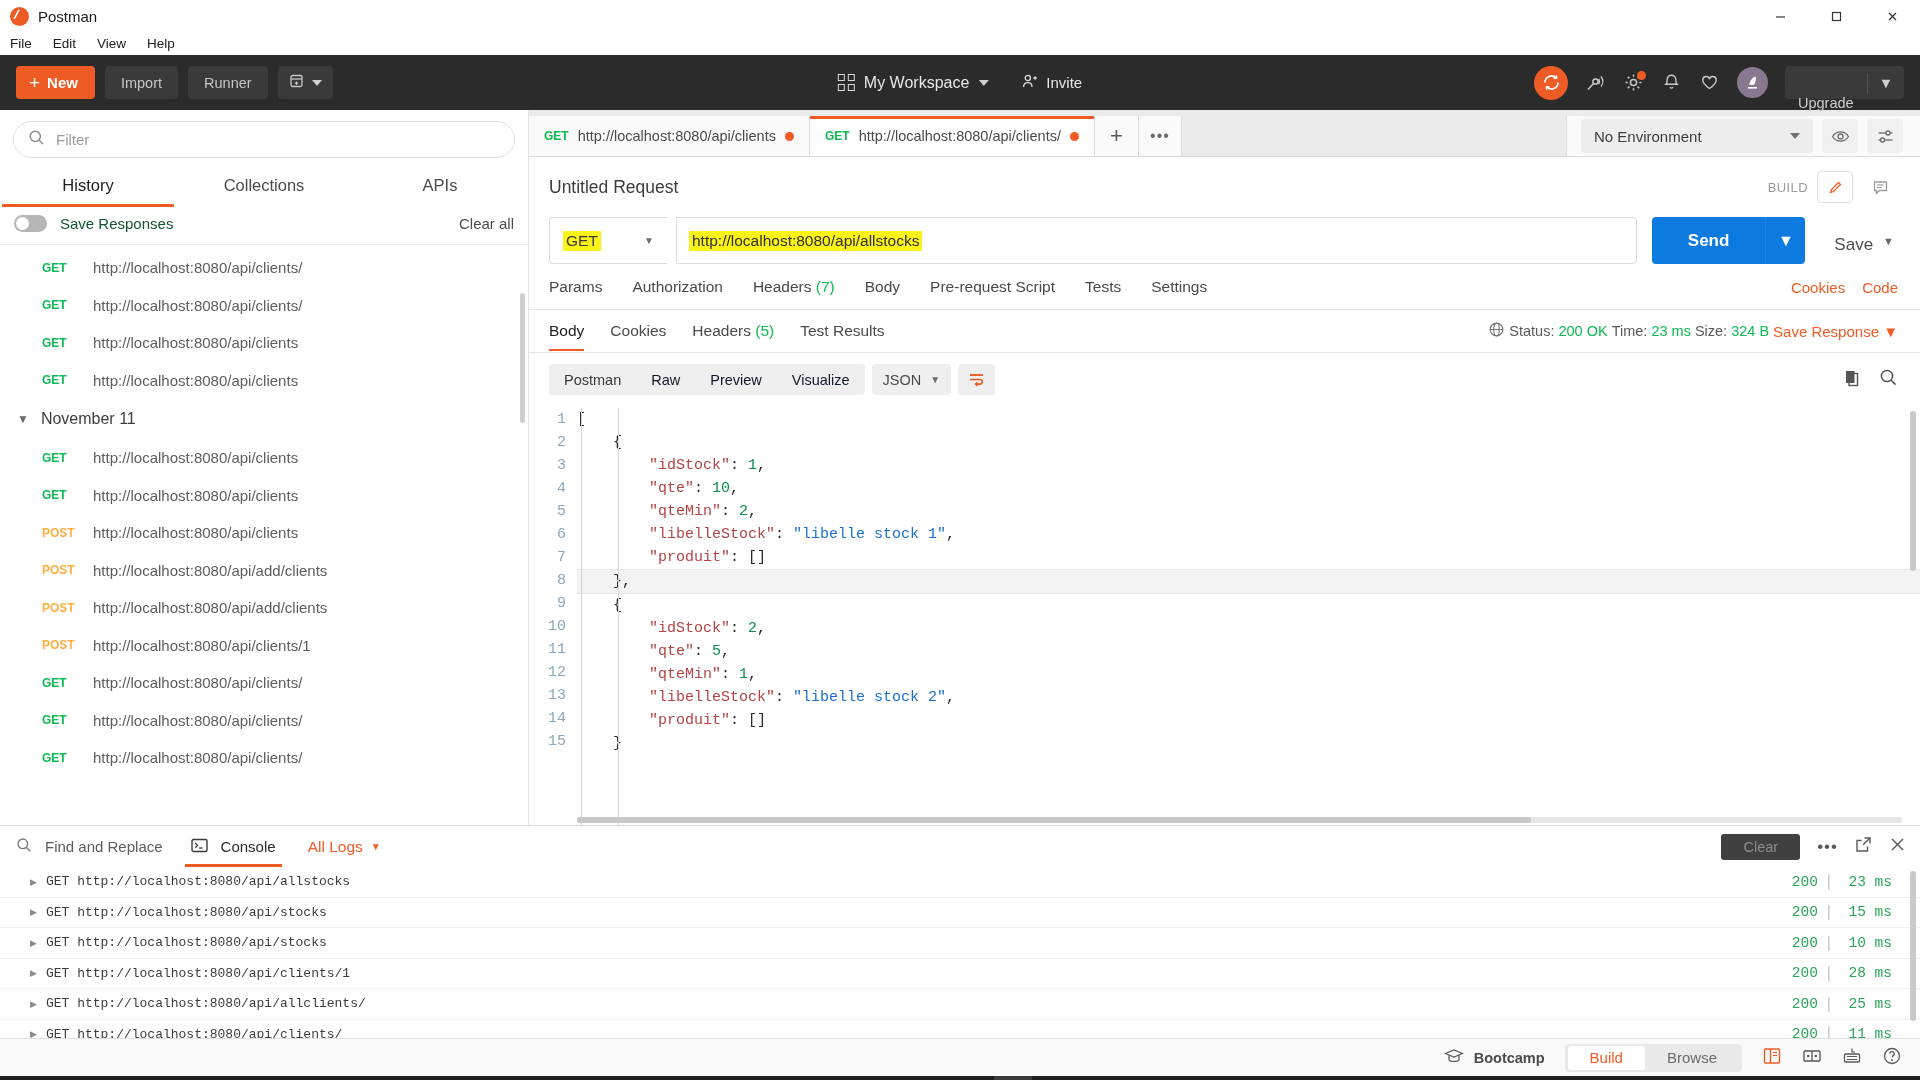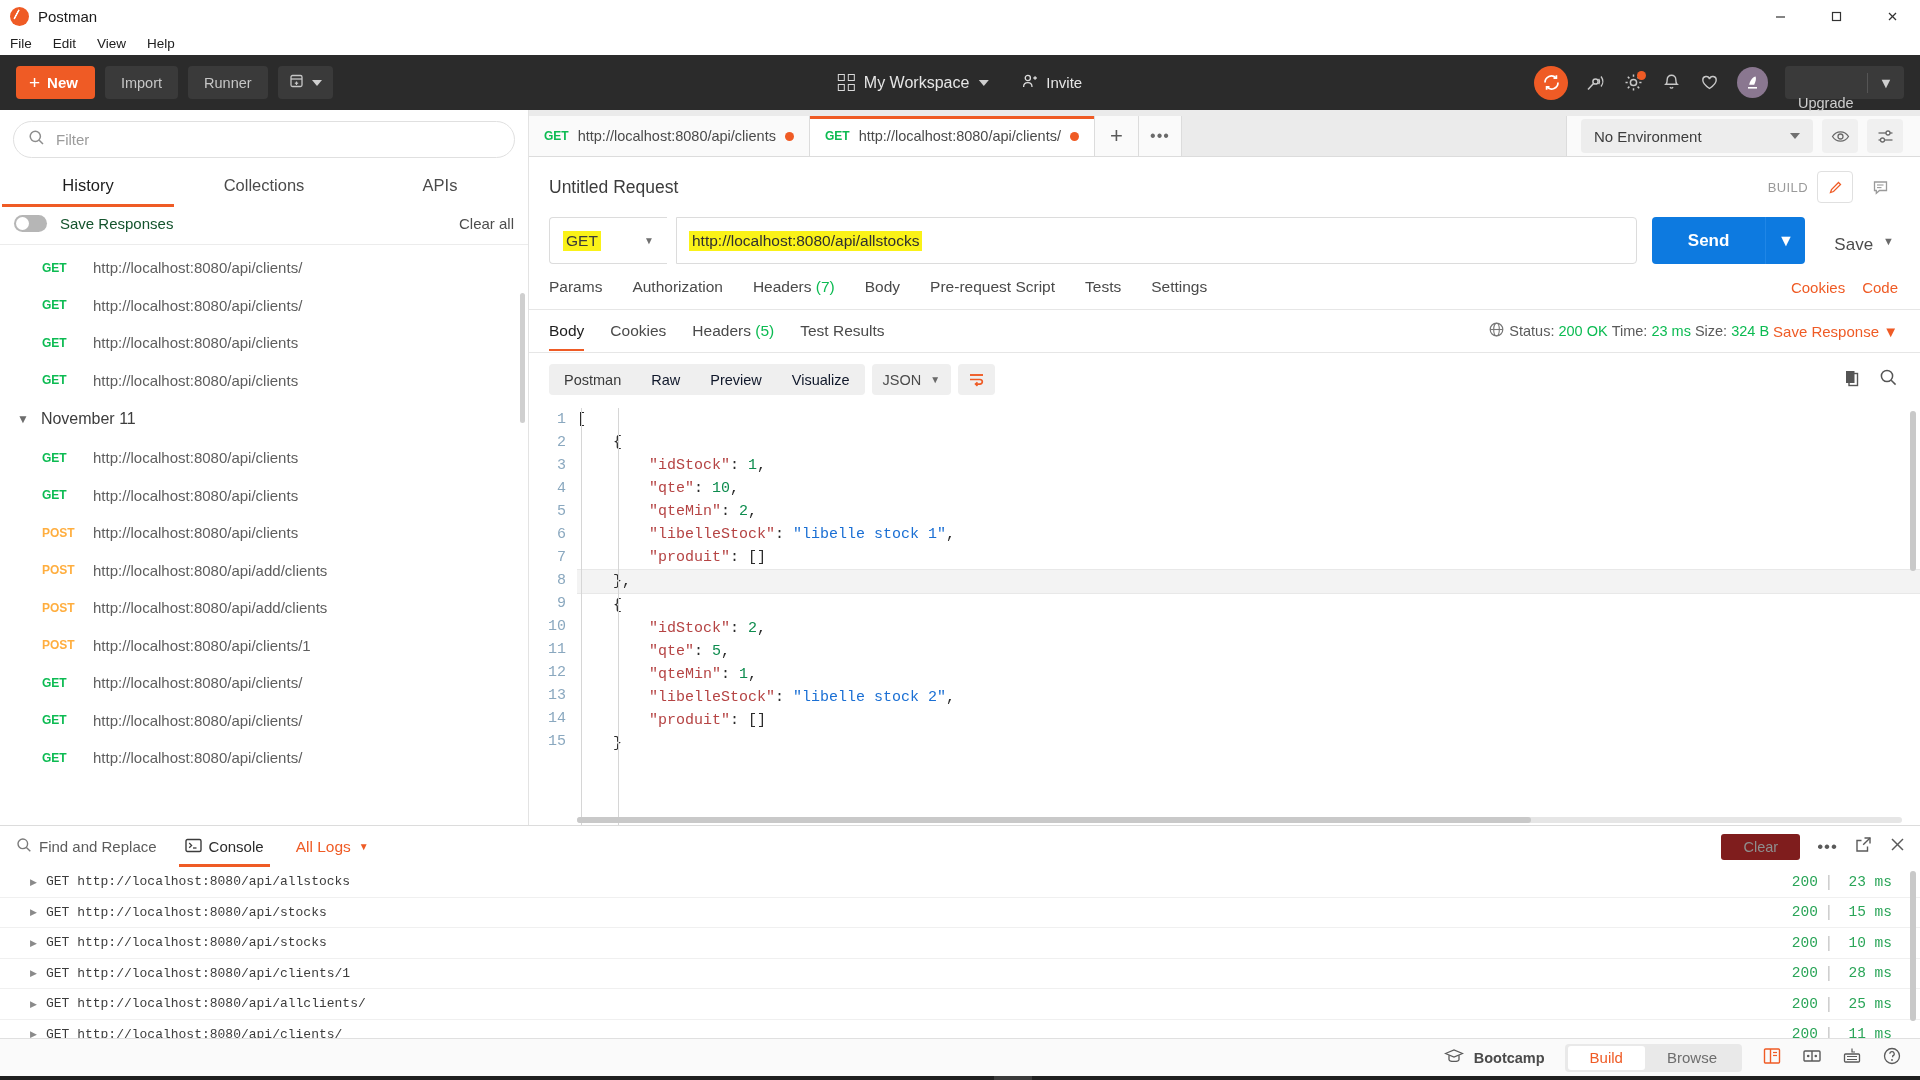--- a/index.html
+++ b/index.html
@@ -219,27 +219,27 @@
   .s { color: #1a6fd4; }
   .p { color: #2b2b2b; }
   .indent-guide { position: absolute; top: 3px; bottom: 0; width: 1px; background: #d6d6d6; }
   .code-scroll-v { position: absolute; right: 4px; top: 6px; width: 6px; height: 160px; background: #c9c9c9; border-radius: 3px; }
   .code-scroll-h { position: absolute; left: 48px; right: 18px; bottom: 2px; height: 6px; background: #e6e6e6; border-radius: 3px; }
   .code-scroll-h i { display: block; width: 72%; height: 6px; background: #c9c9c9; border-radius: 3px; }
 
   
   .console { height: 213px; border-top: 1px solid #dcdcdc; background: #fff; display: flex; flex-direction: column; }
   .cons-head { height: 41px; display: flex; align-items: center; padding: 0 14px 0 16px; gap: 0; position: relative; }
-  .cons-item { display: flex; align-items: center; gap: 7px; font-size: 15px; color: #5c5c5c; height: 41px; padding: 0 14px; position: relative; }
+  .cons-item { display: flex; align-items: center; gap: 13px; font-size: 15px; color: #5c5c5c; height: 41px; padding: 0 14px; position: relative; }
   .cons-item.first { padding-left: 0; }
   .cons-item.active { color: #2b2b2b; }
   .cons-item.active::after { content: ""; position: absolute; left: 8px; right: 8px; bottom: 0; height: 3px; background: #ef5b25; }
   .alllogs { color: #ef5b25; font-size: 15.5px; display: flex; align-items: center; gap: 8px; margin-left: 18px; }
   .cons-right { margin-left: auto; display: flex; align-items: center; gap: 17px; }
-  .clear-btn { background: #7f1d1d; color: #8e8e8e; font-size: 14.5px; border-radius: 3px; padding: 5px 22px; }
+  .clear-btn { background: #404040; color: #8e8e8e; font-size: 14.5px; border-radius: 3px; padding: 5px 22px; }
   .logs { flex: 1; overflow: hidden; position: relative; }
   .logrow { display: flex; align-items: center; height: 30.5px; border-bottom: 1px solid #f0f0f0; padding-left: 30px; }
   .logrow .tri { color: #8a8a8a; font-size: 9px; margin-right: 9px; }
   .logrow .txt { font-family: "Liberation Mono", monospace; font-size: 13px; color: #3c3c3c; }
   .logrow .code { margin-left: auto; font-family: "Liberation Mono", monospace; font-size: 14.5px; color: #2aa558; }
   .logrow .bar { margin: 0 9px; color: #c6c6c6; }
   .logrow .ms { font-family: "Liberation Mono", monospace; font-size: 14.5px; color: #2aa558; margin-right: 28px; min-width: 52px; text-align: right; }
   .log-scroll { position: absolute; right: 4px; top: 4px; width: 6px; height: 150px; background: #c9c9c9; border-radius: 3px; }
 
   

